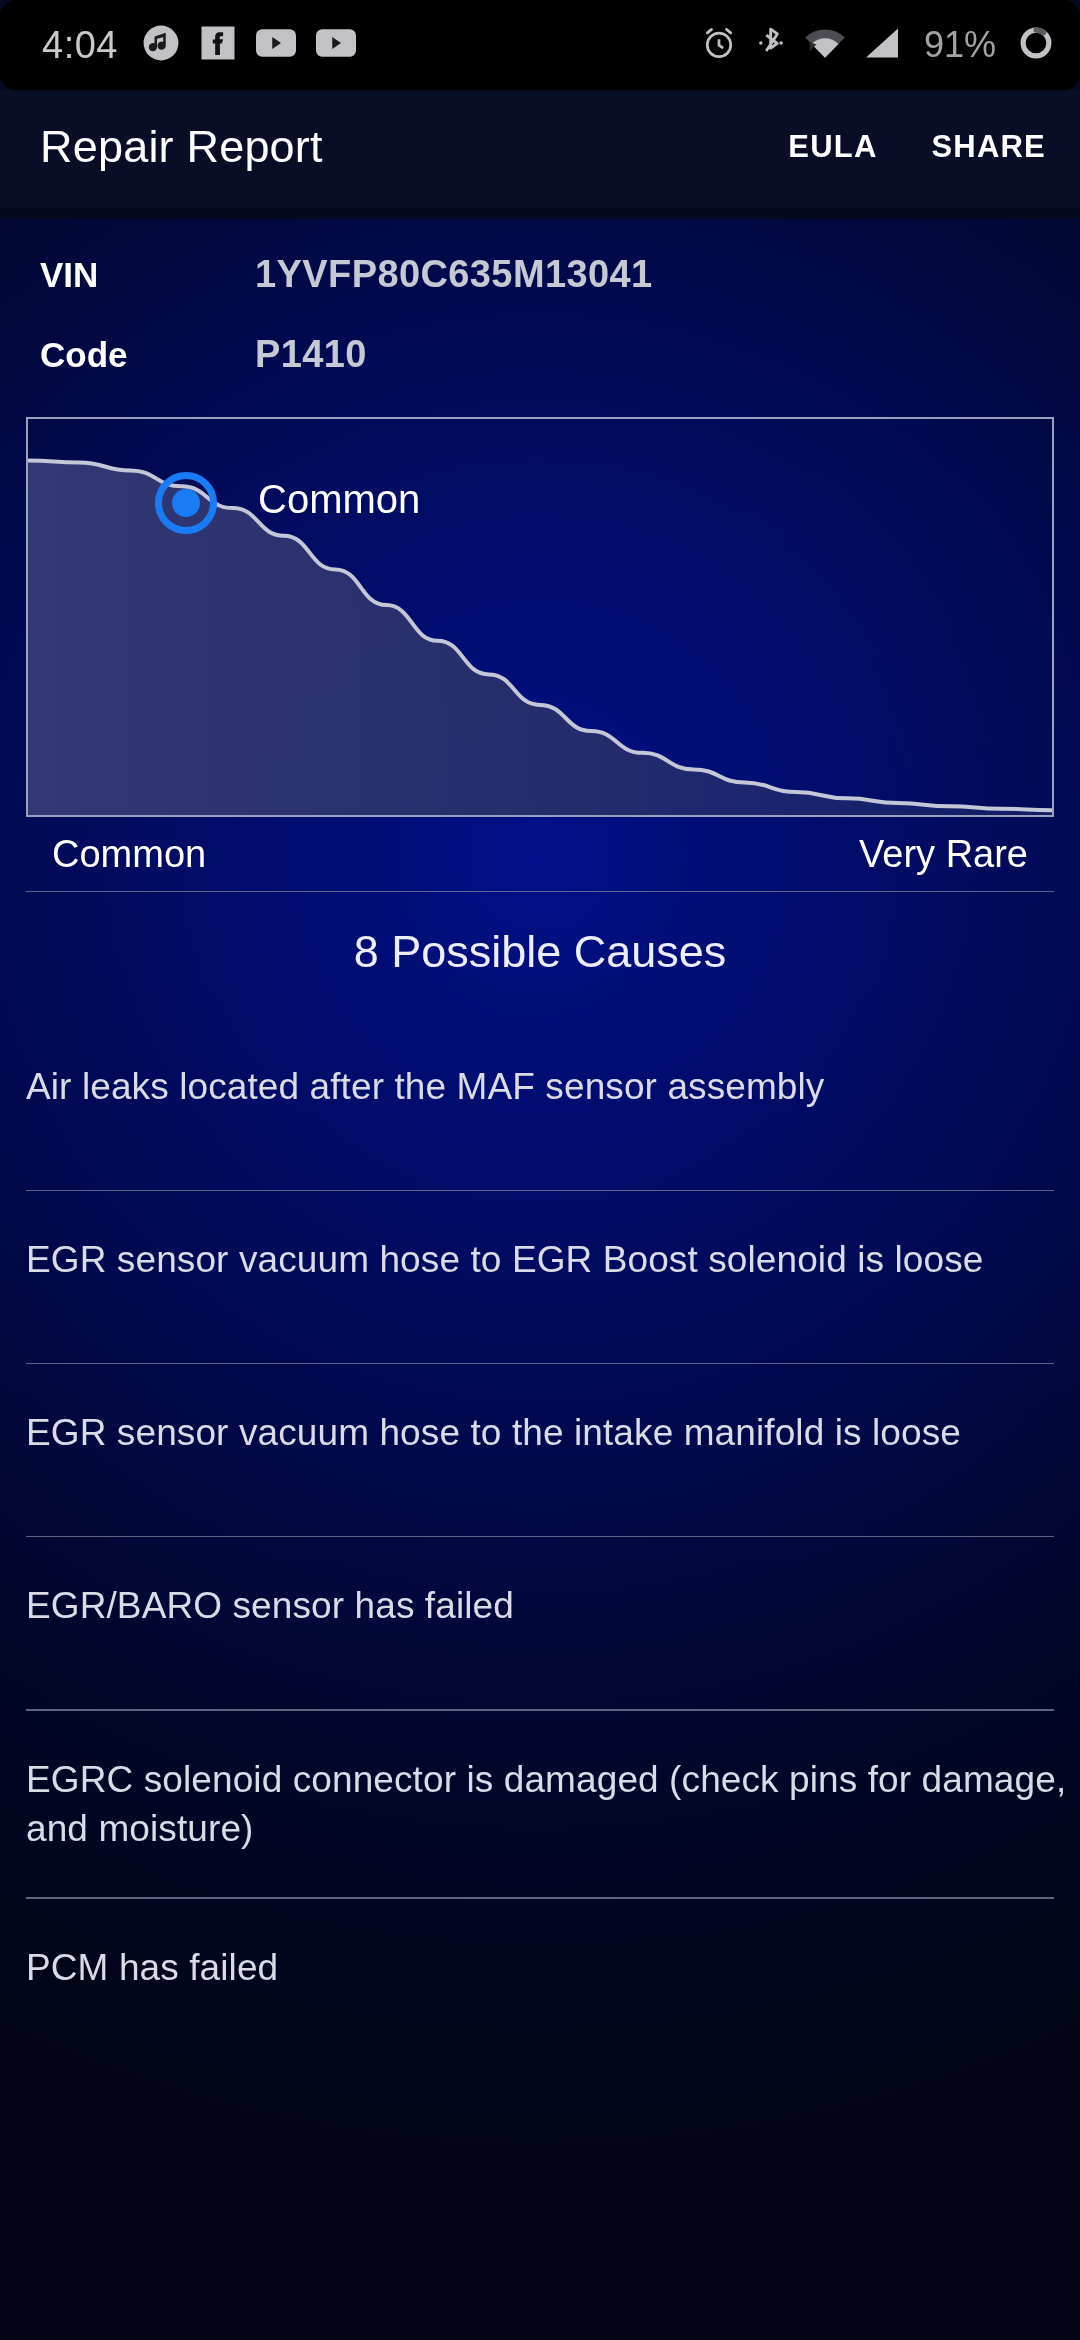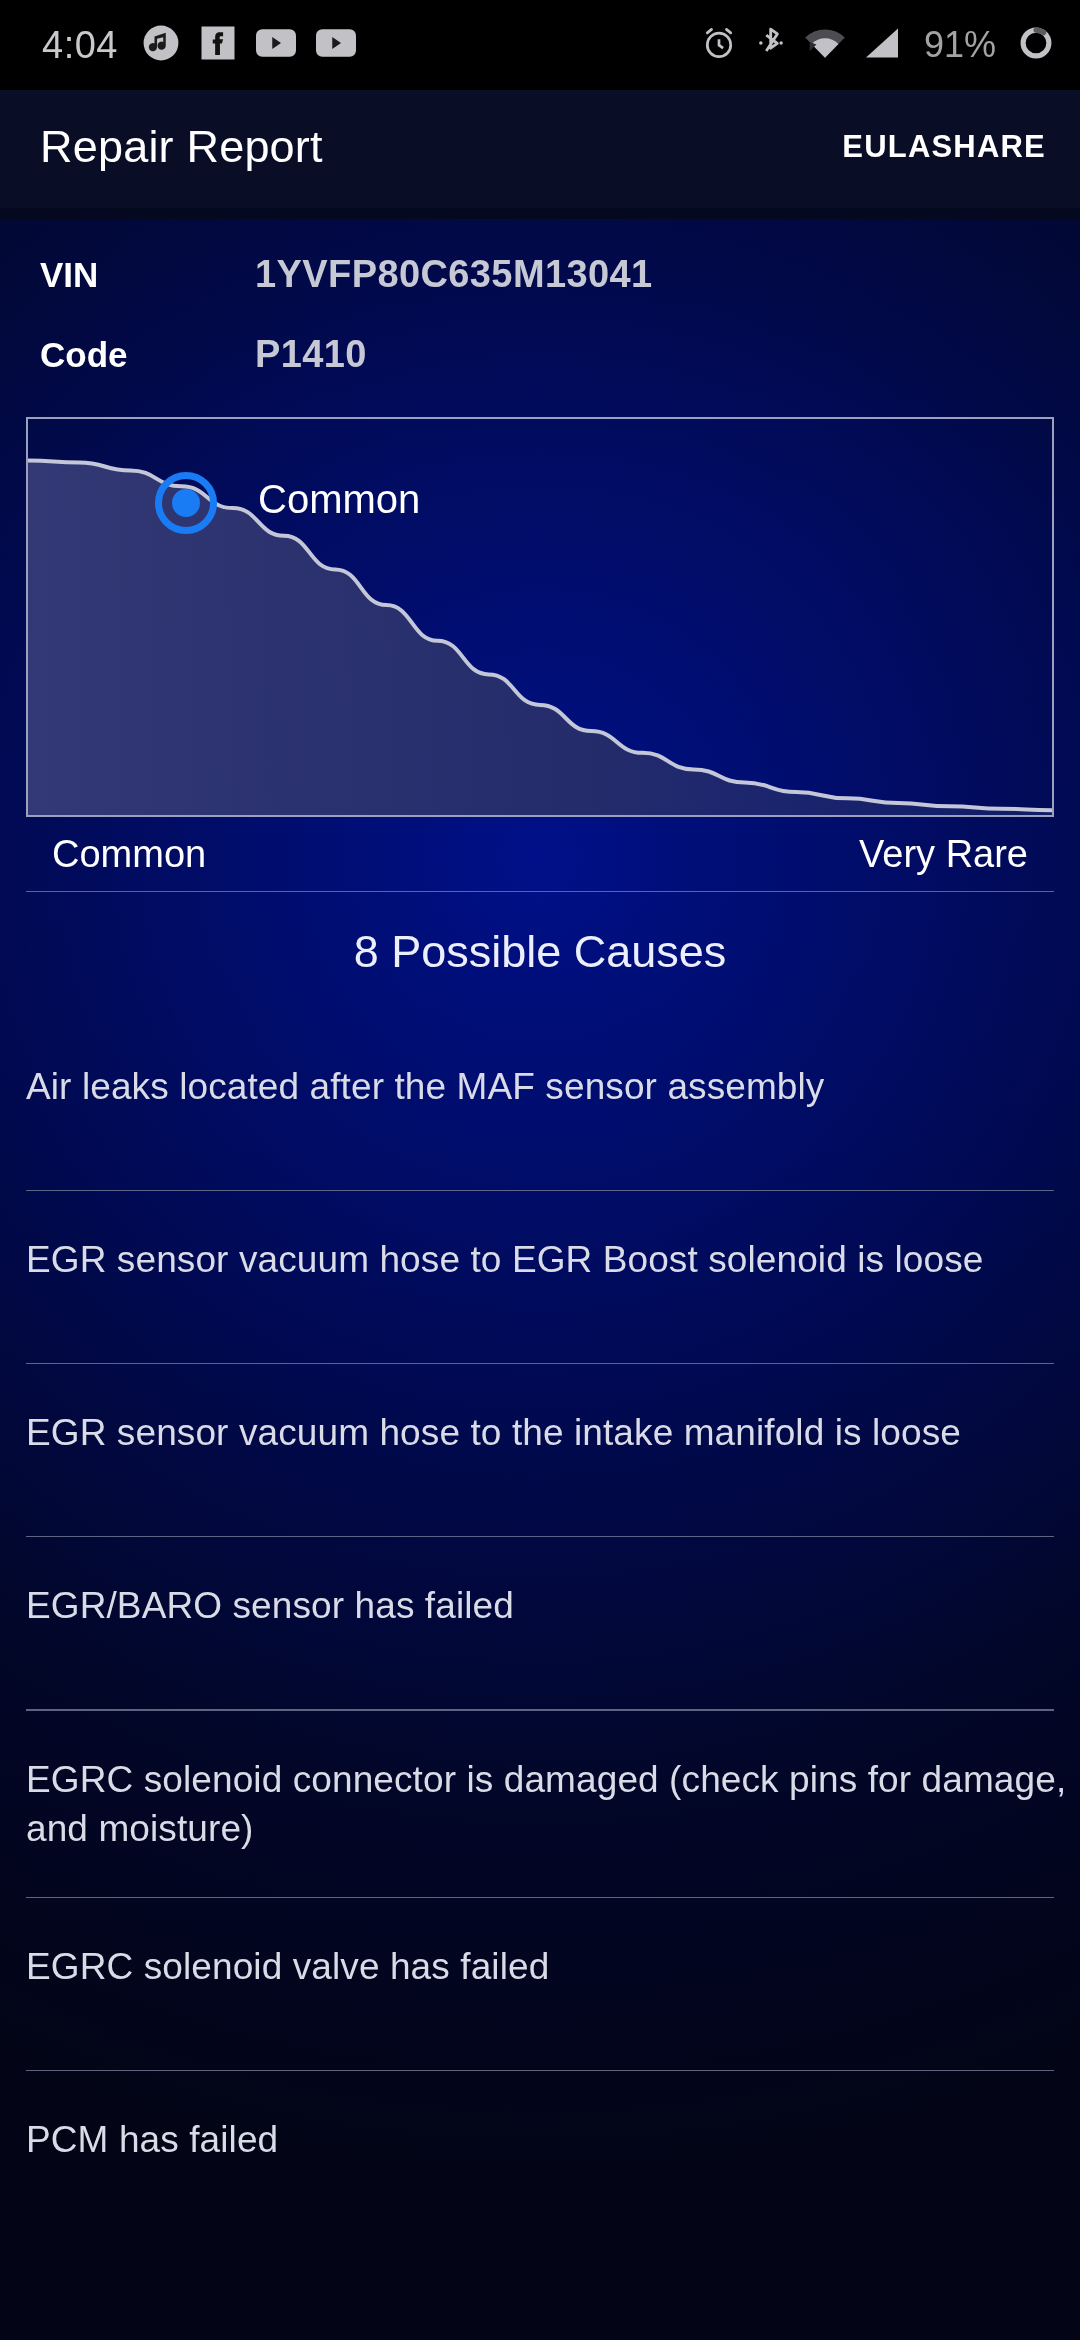--- a/index.html
+++ b/index.html
@@ -11,40 +11,41 @@
   .phone{
     position:relative; width:1080px; height:2340px; overflow:hidden;
     background:#05091f;
   }
 
   
   .statusbar{
     position:relative; height:90px; background:#000;
     display:flex; align-items:center; padding:0 26px 0 42px;
     z-index:5;
+    border-radius:16px;
   }
   .sb-time{
     color:#c9c9cd; font-size:38px; letter-spacing:0.5px;
     font-family:"Liberation Sans", sans-serif;
   }
   .sb-left-icons{ display:flex; align-items:center; gap:20px; margin-left:24px; }
   .sb-spacer{ flex:1; }
   .sb-right{ display:flex; align-items:center; gap:18px; }
   .sb-batt-text{ color:#a3a3a3; font-size:36px; margin:0 4px 0 6px; }
   .sb-ico{ display:block; }
 
   
   .appbar{
     position:relative; height:118px; background:#0a0d26;
     display:flex; align-items:center; padding:0 34px 4px 40px; z-index:4;
   }
   .appbar-title{
     color:#ffffff; font-size:45px; font-weight:400; letter-spacing:0.2px;
   }
-  .appbar-actions{ margin-left:auto; display:flex; align-items:flex-end; }
+  .appbar-actions{ margin-left:auto; display:flex; align-items:flex-end; gap:54px; }
   .appbar-action{
     color:#ffffff; font-size:31px; font-weight:bold; letter-spacing:1.2px;
     background:transparent; border:0; cursor:pointer; white-space:nowrap;
   }
 
   
   .content{
     position:absolute; left:0; top:208px; width:1080px; height:2132px;
     background:
       radial-gradient(120% 62% at 50% 30%, rgba(0,16,140,0.95) 0%, rgba(0,10,92,0.85) 38%, rgba(2,6,40,0.92) 72%, rgba(3,5,22,1) 100%),
@@ -242,22 +243,19 @@
         <div class="divider"></div>
         <div class="cause">
           <span class="cause-text">EGR/BARO sensor has failed</span>
         </div>
         <div class="divider"></div>
         <div class="divider"></div>
         <div class="cause">
           <span class="cause-text">EGRC solenoid connector is damaged (check pins for damage, and moisture)</span>
         </div>
         <div class="divider"></div>
-        <div class="cause">
-          <span class="cause-text">EGRC solenoid valve has failed</span>
-        </div>
         <div class="divider"></div>
         <div class="cause">
           <span class="cause-text">PCM has failed</span>
         </div>
       </div>
   </div>
 </div>
 
 </body></html>

